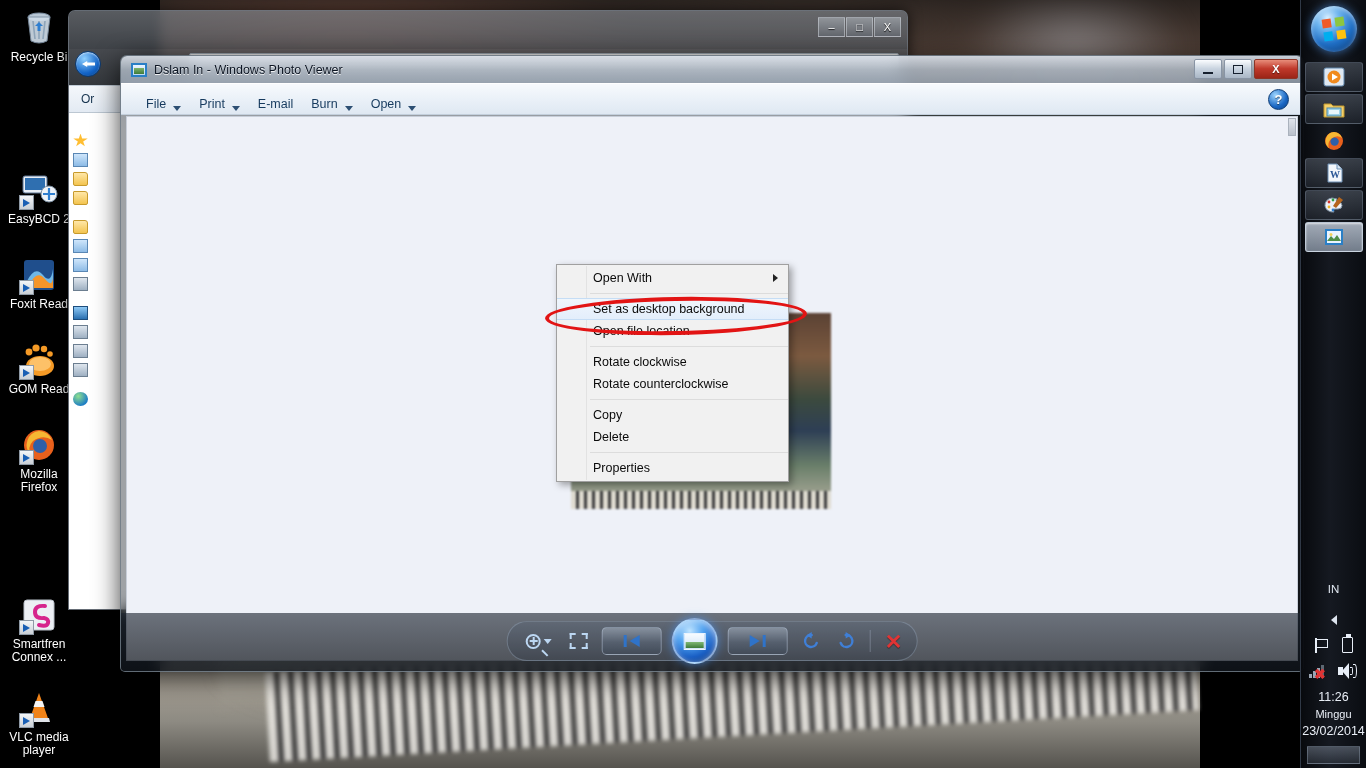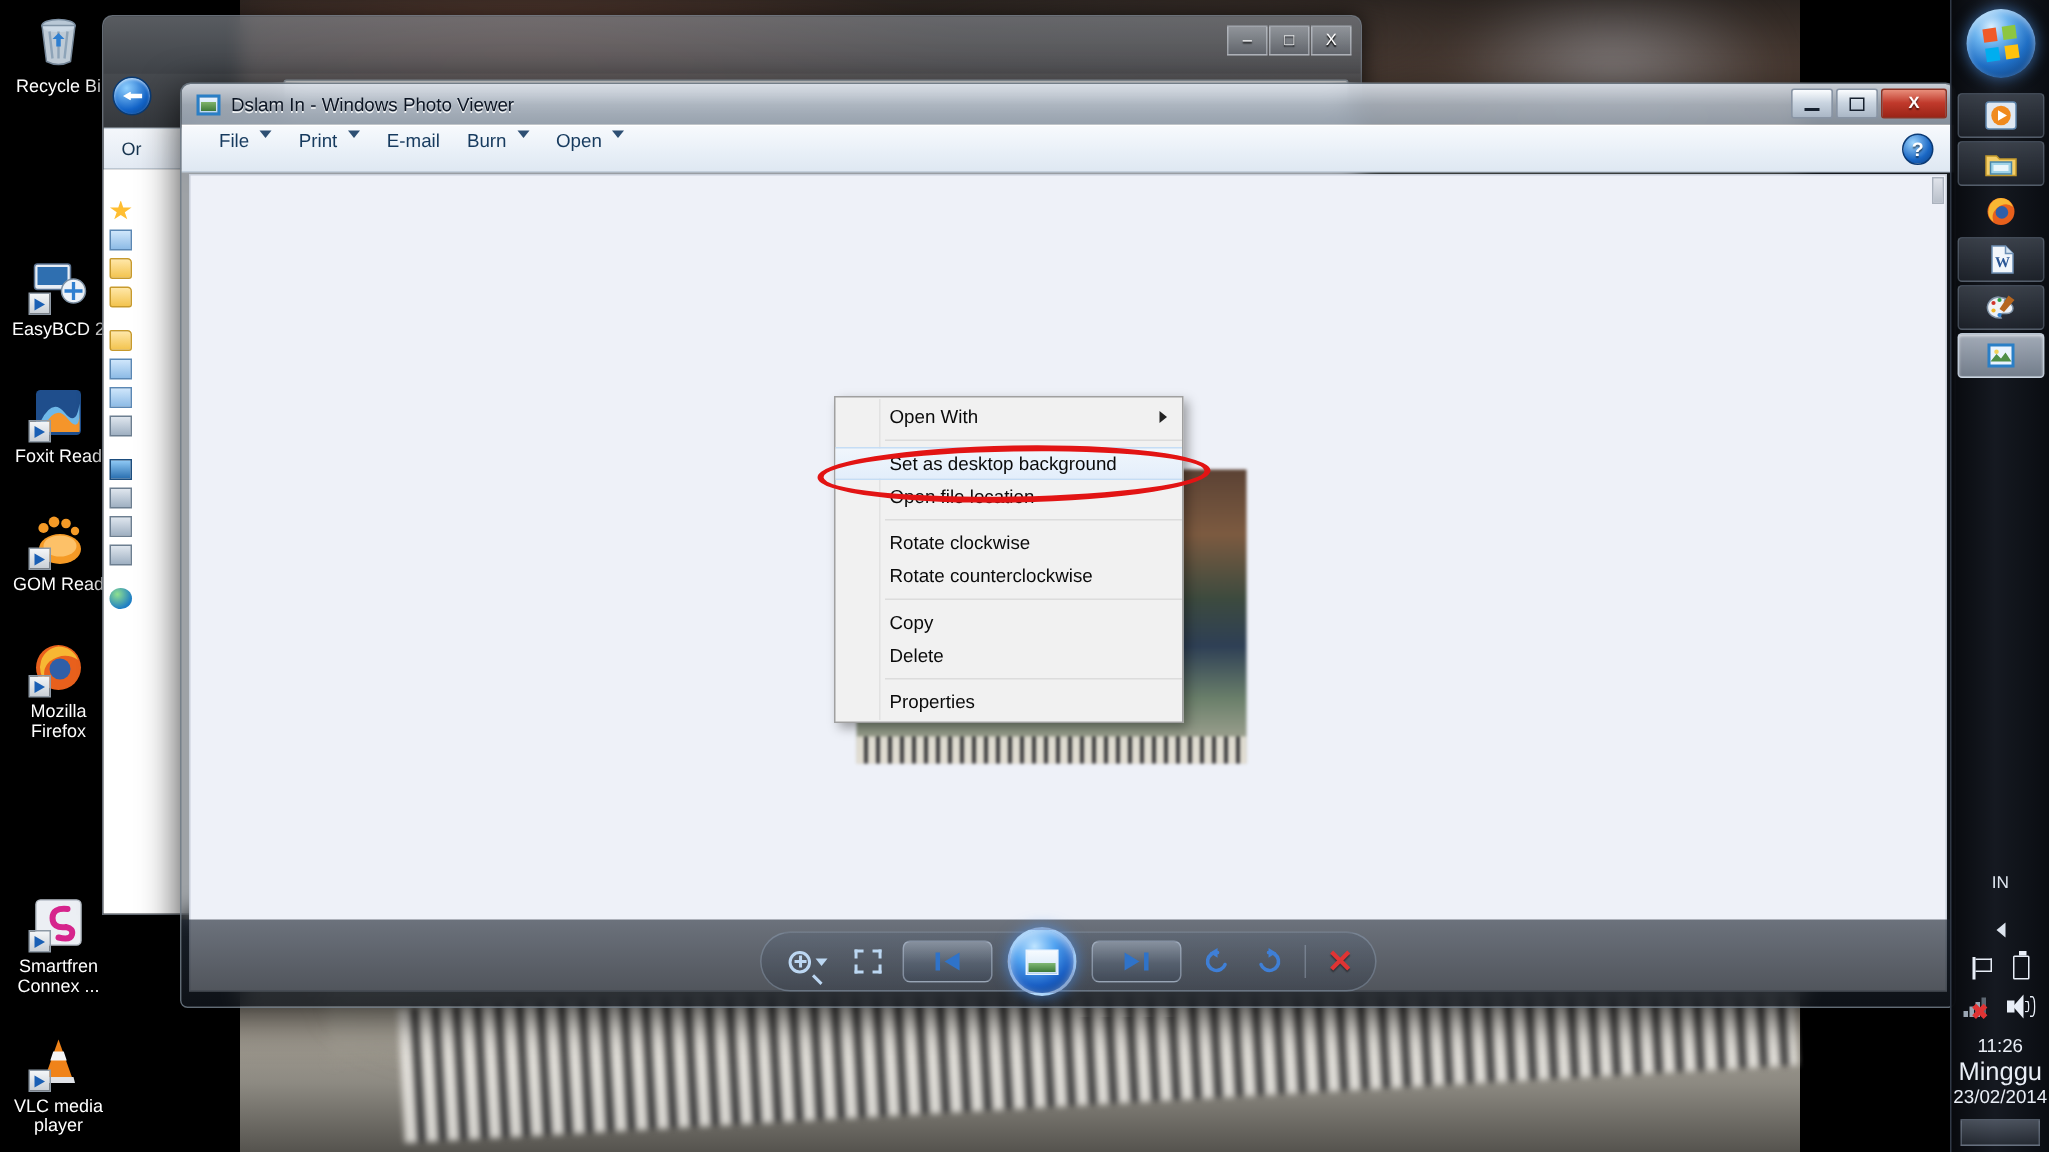--- a/index.html
+++ b/index.html
@@ -264,21 +264,21 @@
     position: relative;
     height: 32px;
     background: linear-gradient(180deg,#f7fafd,#e8eff7 60%, #dfe8f2);
     border-top: 1px solid #ffffff;
     border-bottom: 1px solid #c3cfdc;
     display: flex; align-items: center;
     padding-left: 16px;
     gap: 0px;
   }
   .menu-item {
-    display: flex; align-items: flex-start;
+    display: flex; align-items: flex-end;
     height: 24px; padding: 0 9px;
     font-size: 12.5px; color: #163a5e;
     gap: 7px;
     border-radius: 2px;
     white-space: nowrap;
   }
   .menu-caret {
     width: 0; height: 0;
     border-left: 4px solid transparent;
     border-right: 4px solid transparent;
@@ -532,21 +532,21 @@
     border-top: 8px solid transparent; border-bottom: 8px solid transparent;
     border-right: 7px solid #e8eef7;
   }
   .vol-ico .wave {
     position: absolute; border: 1.5px solid #e8eef7; border-left: none;
     border-radius: 0 50% 50% 0;
   }
   .vol-ico .w1 { left: 12px; top: 4px; width: 3px; height: 8px; }
   .vol-ico .w2 { left: 15px; top: 1px; width: 4px; height: 14px; }
   #tray-time { font-size: 12.5px; line-height: 17px; }
-  #tray-day  { font-size: 17px; line-height: 17px; }
+  #tray-day  { font-size: 11px; line-height: 17px; }
   #tray-date { font-size: 12.5px; line-height: 17px; margin-bottom: 6px; }
   #show-desktop {
     height: 18px; margin: 0 6px 4px 6px;
     background: linear-gradient(180deg, rgba(120,130,145,.55), rgba(55,62,72,.55));
     border: 1px solid rgba(160,175,195,.35);
   }
 </style>
 </head>
 <body>
 

